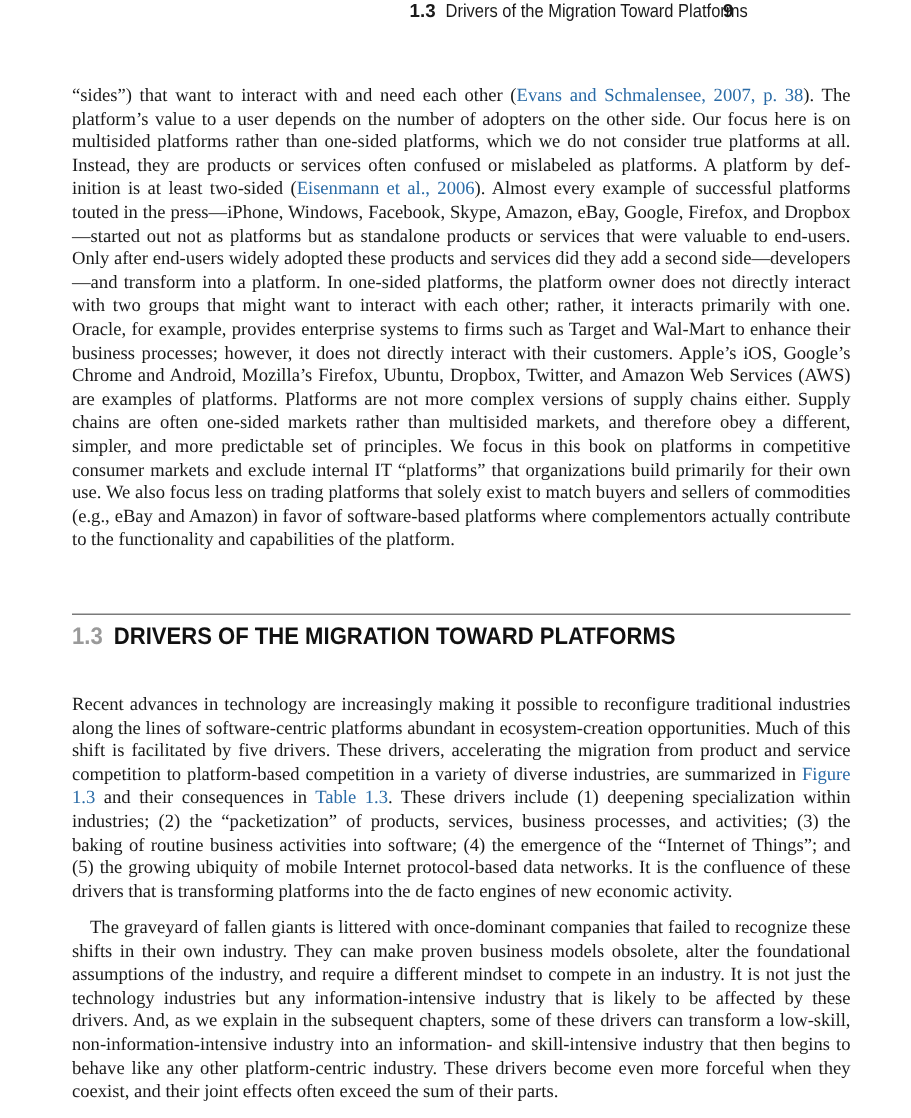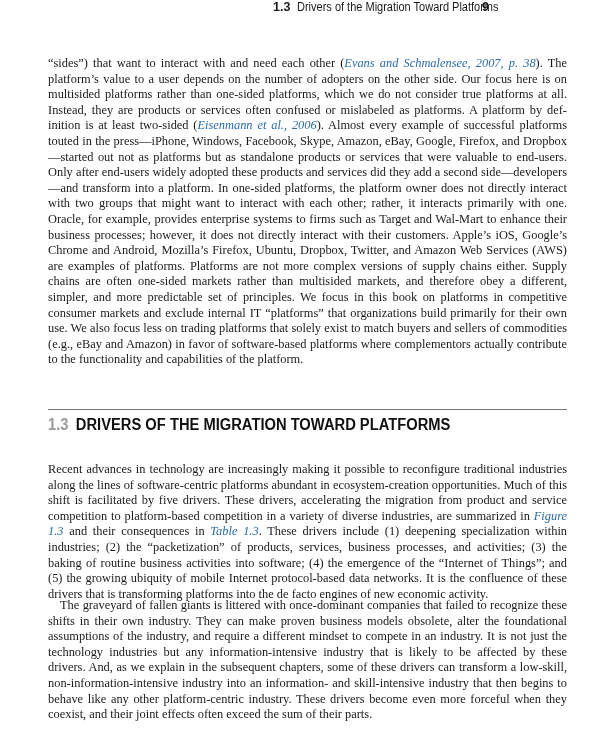--- a/index.html
+++ b/index.html
@@ -14,22 +14,22 @@
   .running-head .page-no { position: absolute; left: 482px; top: 0px; font-weight: bold; }
 
   .body-text {
     position: absolute; left: 48px; width: 519px;
     font-family: "Liberation Serif", "DejaVu Serif", serif;
     font-size: 12.4px; line-height: 15.6px; color: #1a1a1a;
     text-align: justify; hyphens: manual;
   }
   .p1 { top: 56px; }
   .p2 { top: 462px; }
-  .p3 { top: 598px; text-indent: 12px; }
-  .cite { color: #2a6ba6; font-style: italic; }
+  .p3 { top: 611px; text-indent: 12px; }
+  .cite { color: #2a6ba6; }
 
   .section-rule {
     position: absolute; left: 48px; top: 409px; width: 519px; height: 0;
     border-top: 1px solid #7a7a7a;
   }
   .section-heading {
     position: absolute; left: 48px; top: 416px; width: 530px;
     font-family: "Liberation Sans", "DejaVu Sans", sans-serif;
     font-size: 16px; font-weight: bold; color: #111111; white-space: nowrap;
     transform: scaleX(0.92); transform-origin: left;

